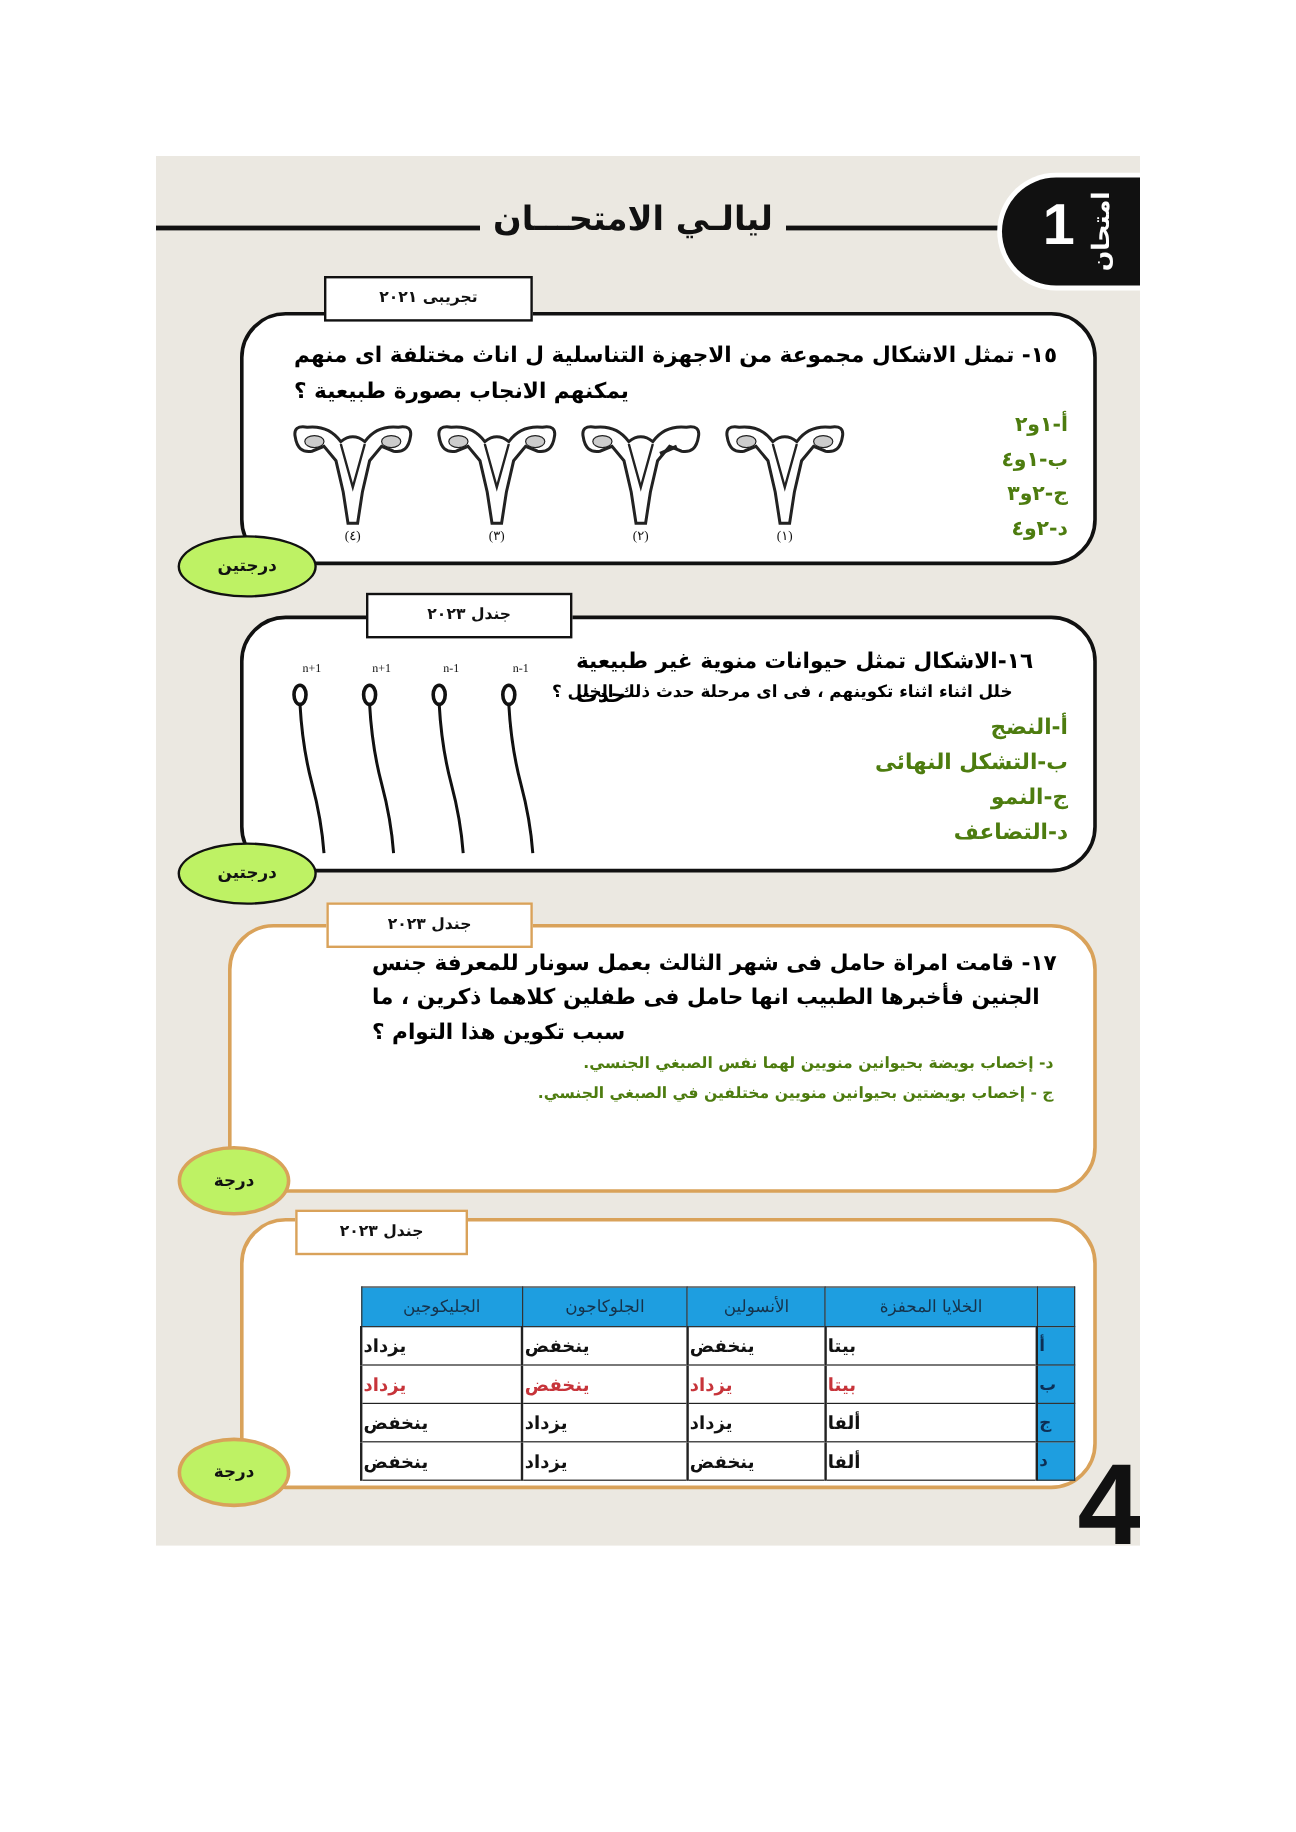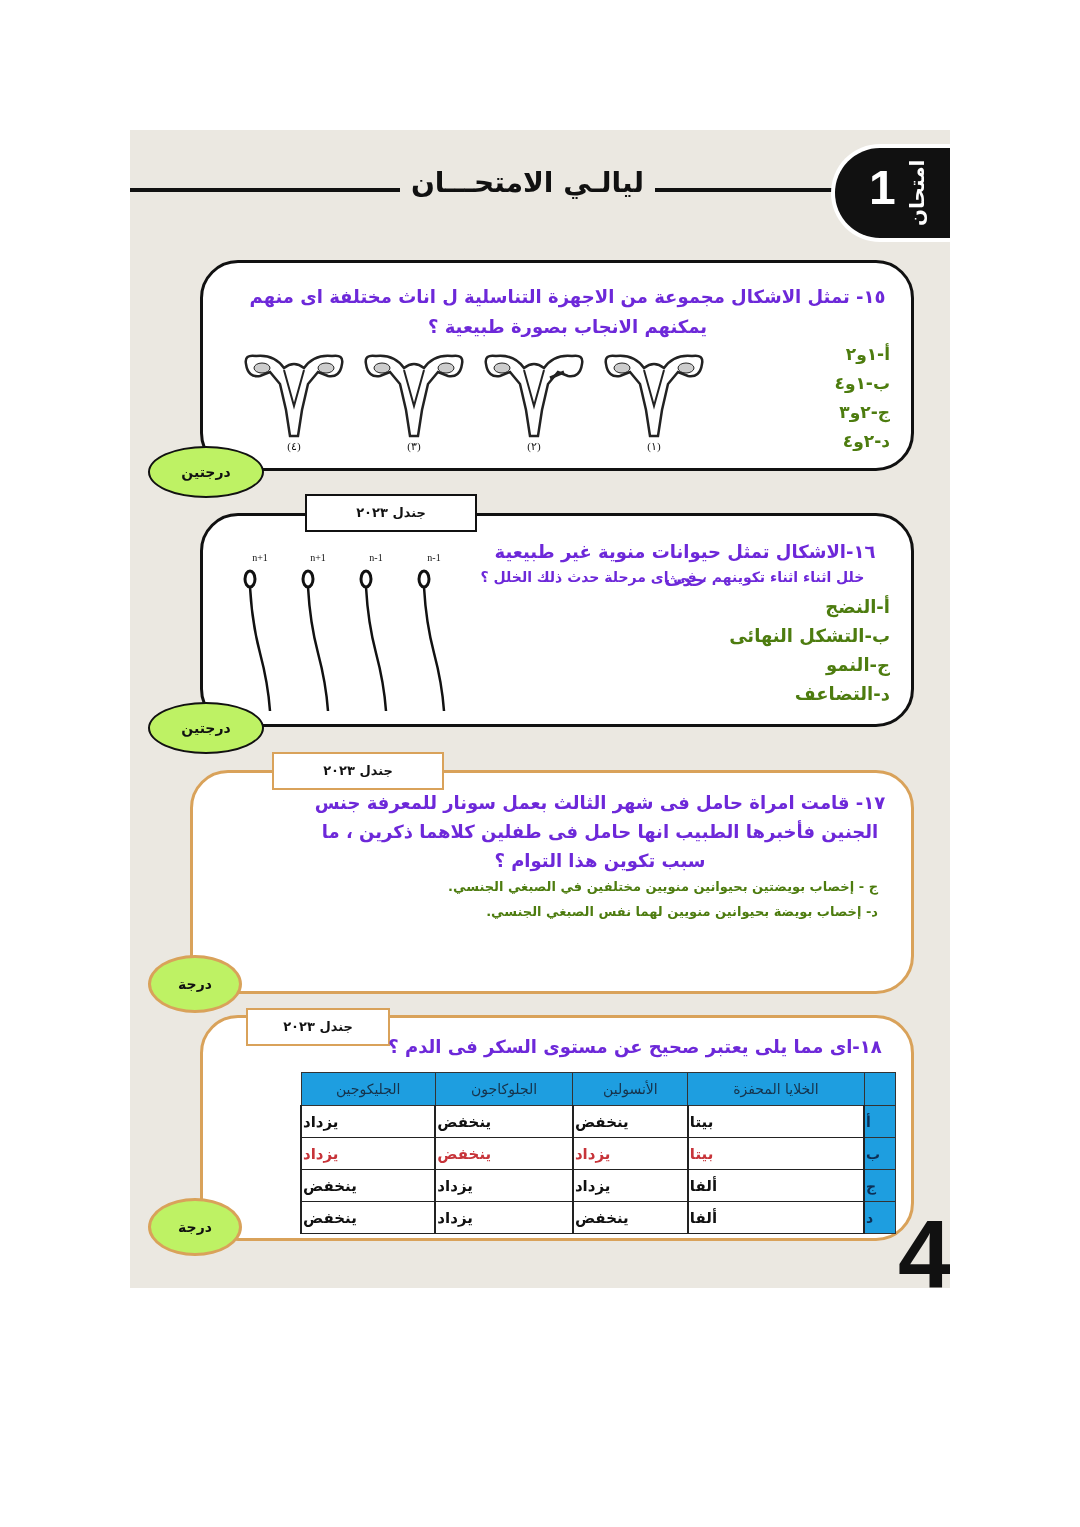--- a/index.html
+++ b/index.html
@@ -33,21 +33,21 @@
   .tag {
     position: absolute; background: #fff; border: 2px solid #111; text-align: center;
     font-size: 13px; font-weight: bold; color: #111; direction: rtl; line-height: 34px; height: 34px;
   }
   .tag.orange { border-color: #d9a25a; }
   .grade {
     position: absolute; background: #bef264; border: 2px solid #111; border-radius: 50%;
     text-align: center; font-size: 14px; font-weight: bold; color: #111; direction: rtl;
   }
   .grade.orange { border-color: #d9a25a; border-width: 3px; }
-  .qtext { position: absolute; direction: rtl; text-align: center; color: #6d28d9; font-weight: bold; }
+  .qtext { position: absolute; direction: rtl; text-align: left; color: #000000; font-weight: bold; }
   .opts { position: absolute; direction: rtl; text-align: right; color: #4d7c0f; font-weight: bold; }
   .opts div { white-space: nowrap; }
   .figs { position: absolute; display: flex; }
   .fig { display: flex; flex-direction: column; align-items: center; }
   .fig-label { font-size: 11px; color: #111; font-family: "Liberation Serif", serif; }
   
   table.hormones { position: absolute; border-collapse: collapse; direction: rtl; font-weight: bold; }
   table.hormones th { background: #1e9ee0; color: #16324a; font-size: 14px; height: 30px; border: 1px solid #333; font-weight: normal; }
   table.hormones td { height: 29px; font-size: 15px; text-align: left; border-left: 2px solid #222; border-right: 2px solid #222; border-bottom: 1px solid #222; color: #111; }
   table.hormones td.letter { background: #1e9ee0; color: #0d2f55; width: 28px; border: 1px solid #333; font-size: 14px; }
@@ -61,20 +61,21 @@
 
   <div class="hdr-line-left"></div>
   <div class="hdr-title">ليالـي الامتحـــان</div>
   <div class="hdr-line-right"></div>
   <div class="exam-badge">
     <span class="exam-num">1</span>
     <span class="exam-word">امتحان</span>
   </div>
 
   <div class="qbox" style="left:70px; top:130px; width:708px; height:205px;"></div>
+  <div class="tag" style="left:140px; top:100px; width:170px;">تجريبى ٢٠٢١</div>
   <div class="qtext" style="left:115px; top:152px; width:645px; font-size:18px; line-height:30px;">١٥- تمثل الاشكال مجموعة من الاجهزة التناسلية ل اناث مختلفة اى منهم يمكنهم الانجاب بصورة طبيعية ؟</div>
   <div class="opts" style="left:640px; top:210px; width:120px; font-size:17px; line-height:29px;">
     <div>أ-١و٢</div>
     <div>ب-١و٤</div>
     <div>ج-٢و٣</div>
     <div>د-٢و٤</div>
   </div>
   <div class="figs" style="left:110px; top:220px; gap:12px;">
     <div class="fig">
       <svg width="108" height="90" viewBox="0 0 108 90">
@@ -154,28 +155,27 @@
           <path d="M10 24 Q12 60 20 90 Q28 120 30 148" fill="none" stroke="#111" stroke-width="2.5"></path>
         </svg>
     </div>
   </div>
   <div class="grade" style="left:18px; top:572px; width:112px; height:48px; line-height:48px;">درجتين</div>
 
   <div class="qbox orange" style="left:60px; top:640px; width:718px; height:218px;"></div>
   <div class="tag orange" style="left:142px; top:622px; width:168px;">جندل ٢٠٢٣</div>
   <div class="qtext" style="left:180px; top:658px; width:580px; font-size:18px; line-height:29px;">١٧- قامت امراة حامل فى شهر الثالث بعمل سونار للمعرفة جنس الجنين فأخبرها الطبيب انها حامل فى  طفلين كلاهما ذكرين ، ما سبب تكوين هذا التوام  ؟</div>
   <div class="opts" style="left:300px; top:744px; width:448px; font-size:13px; line-height:25px;">
+    <div>د- إخصاب بويضة بحيوانين منويين لهما نفس الصبغي الجنسي.</div>
     <div>ج - إخصاب بويضتين بحيوانين منويين مختلفين في الصبغي الجنسي.</div>
-    <div>د- إخصاب بويضة بحيوانين منويين لهما نفس الصبغي الجنسي.</div>
   </div>
   <div class="grade orange" style="left:18px; top:825px; width:88px; height:52px; line-height:52px;">درجة</div>
 
   <div class="qbox orange" style="left:70px; top:885px; width:708px; height:220px;"></div>
   <div class="tag orange" style="left:116px; top:878px; width:140px;">جندل ٢٠٢٣</div>
-  <div class="qtext" style="left:250px; top:902px; width:510px; font-size:18px; line-height:30px;">١٨-اى مما يلى يعتبر صحيح عن مستوى السكر فى الدم ؟</div>
   <table class="hormones" style="left:170px; top:942px; width:596px;">
     <thead>
       <tr>
         <th style="width:28px;"></th>
         <th>الخلايا المحفزة</th>
         <th>الأنسولين</th>
         <th>الجلوكاجون</th>
         <th>الجليكوجين</th>
       </tr>
     </thead>

